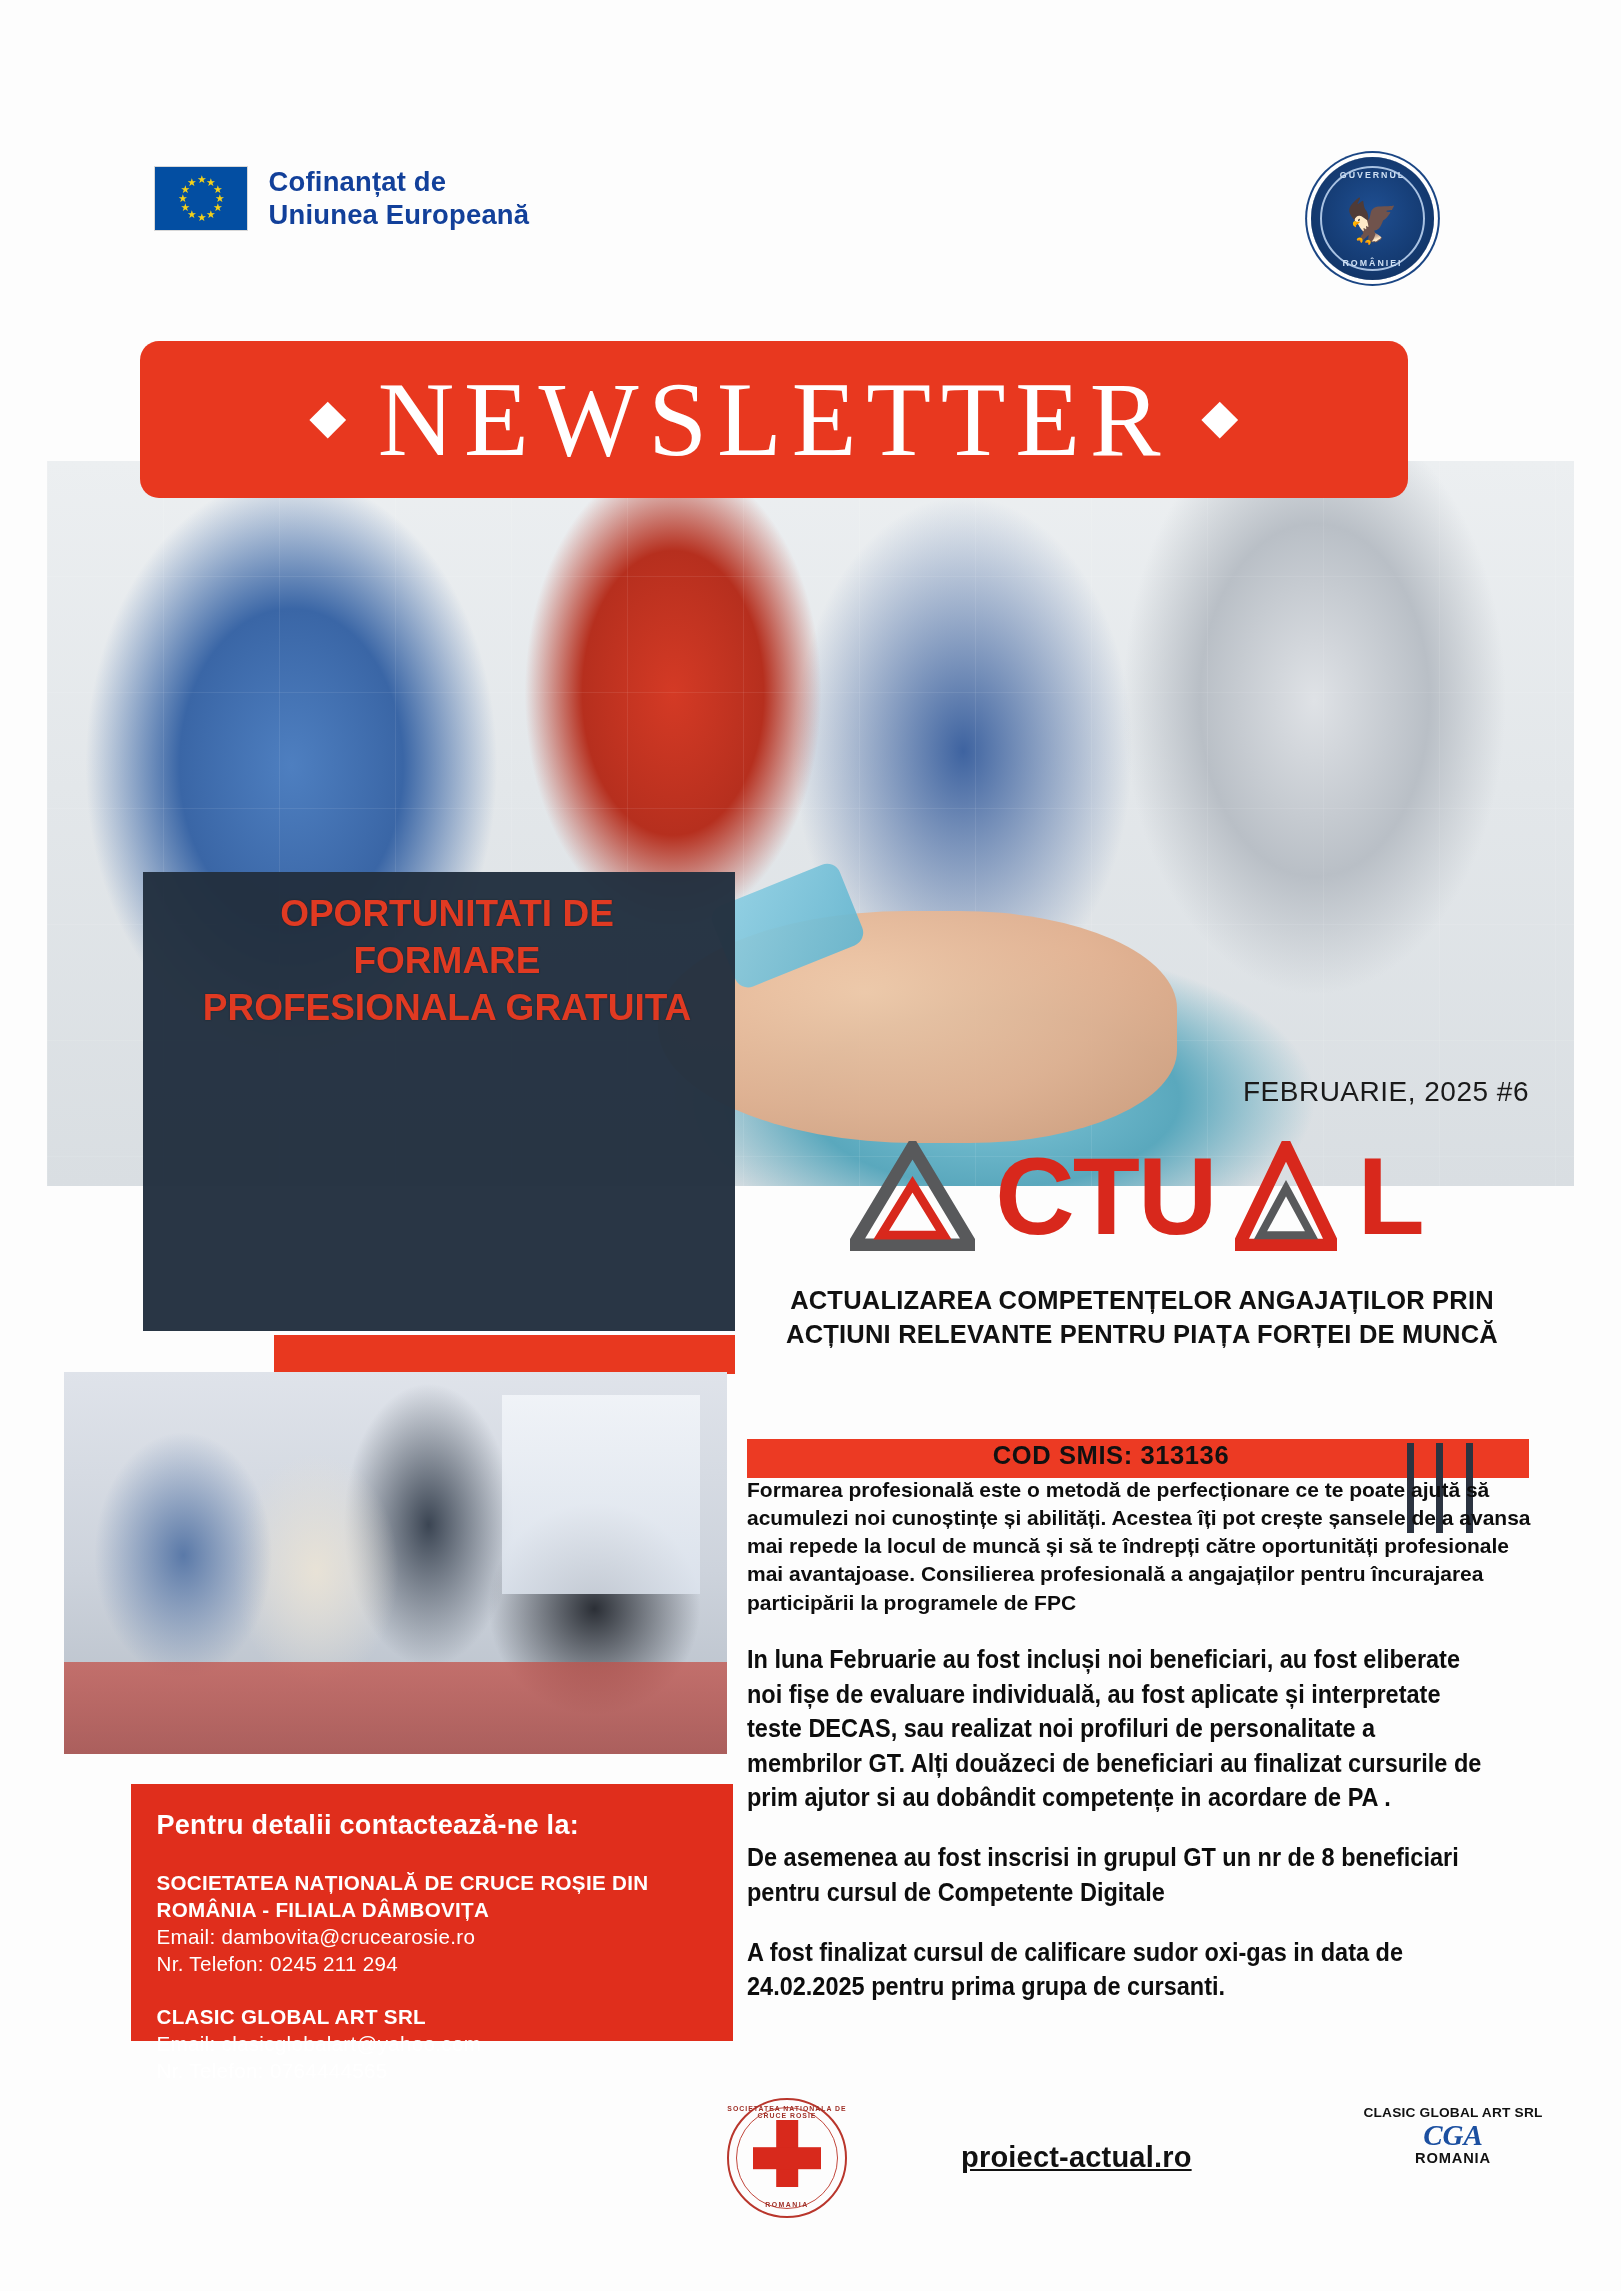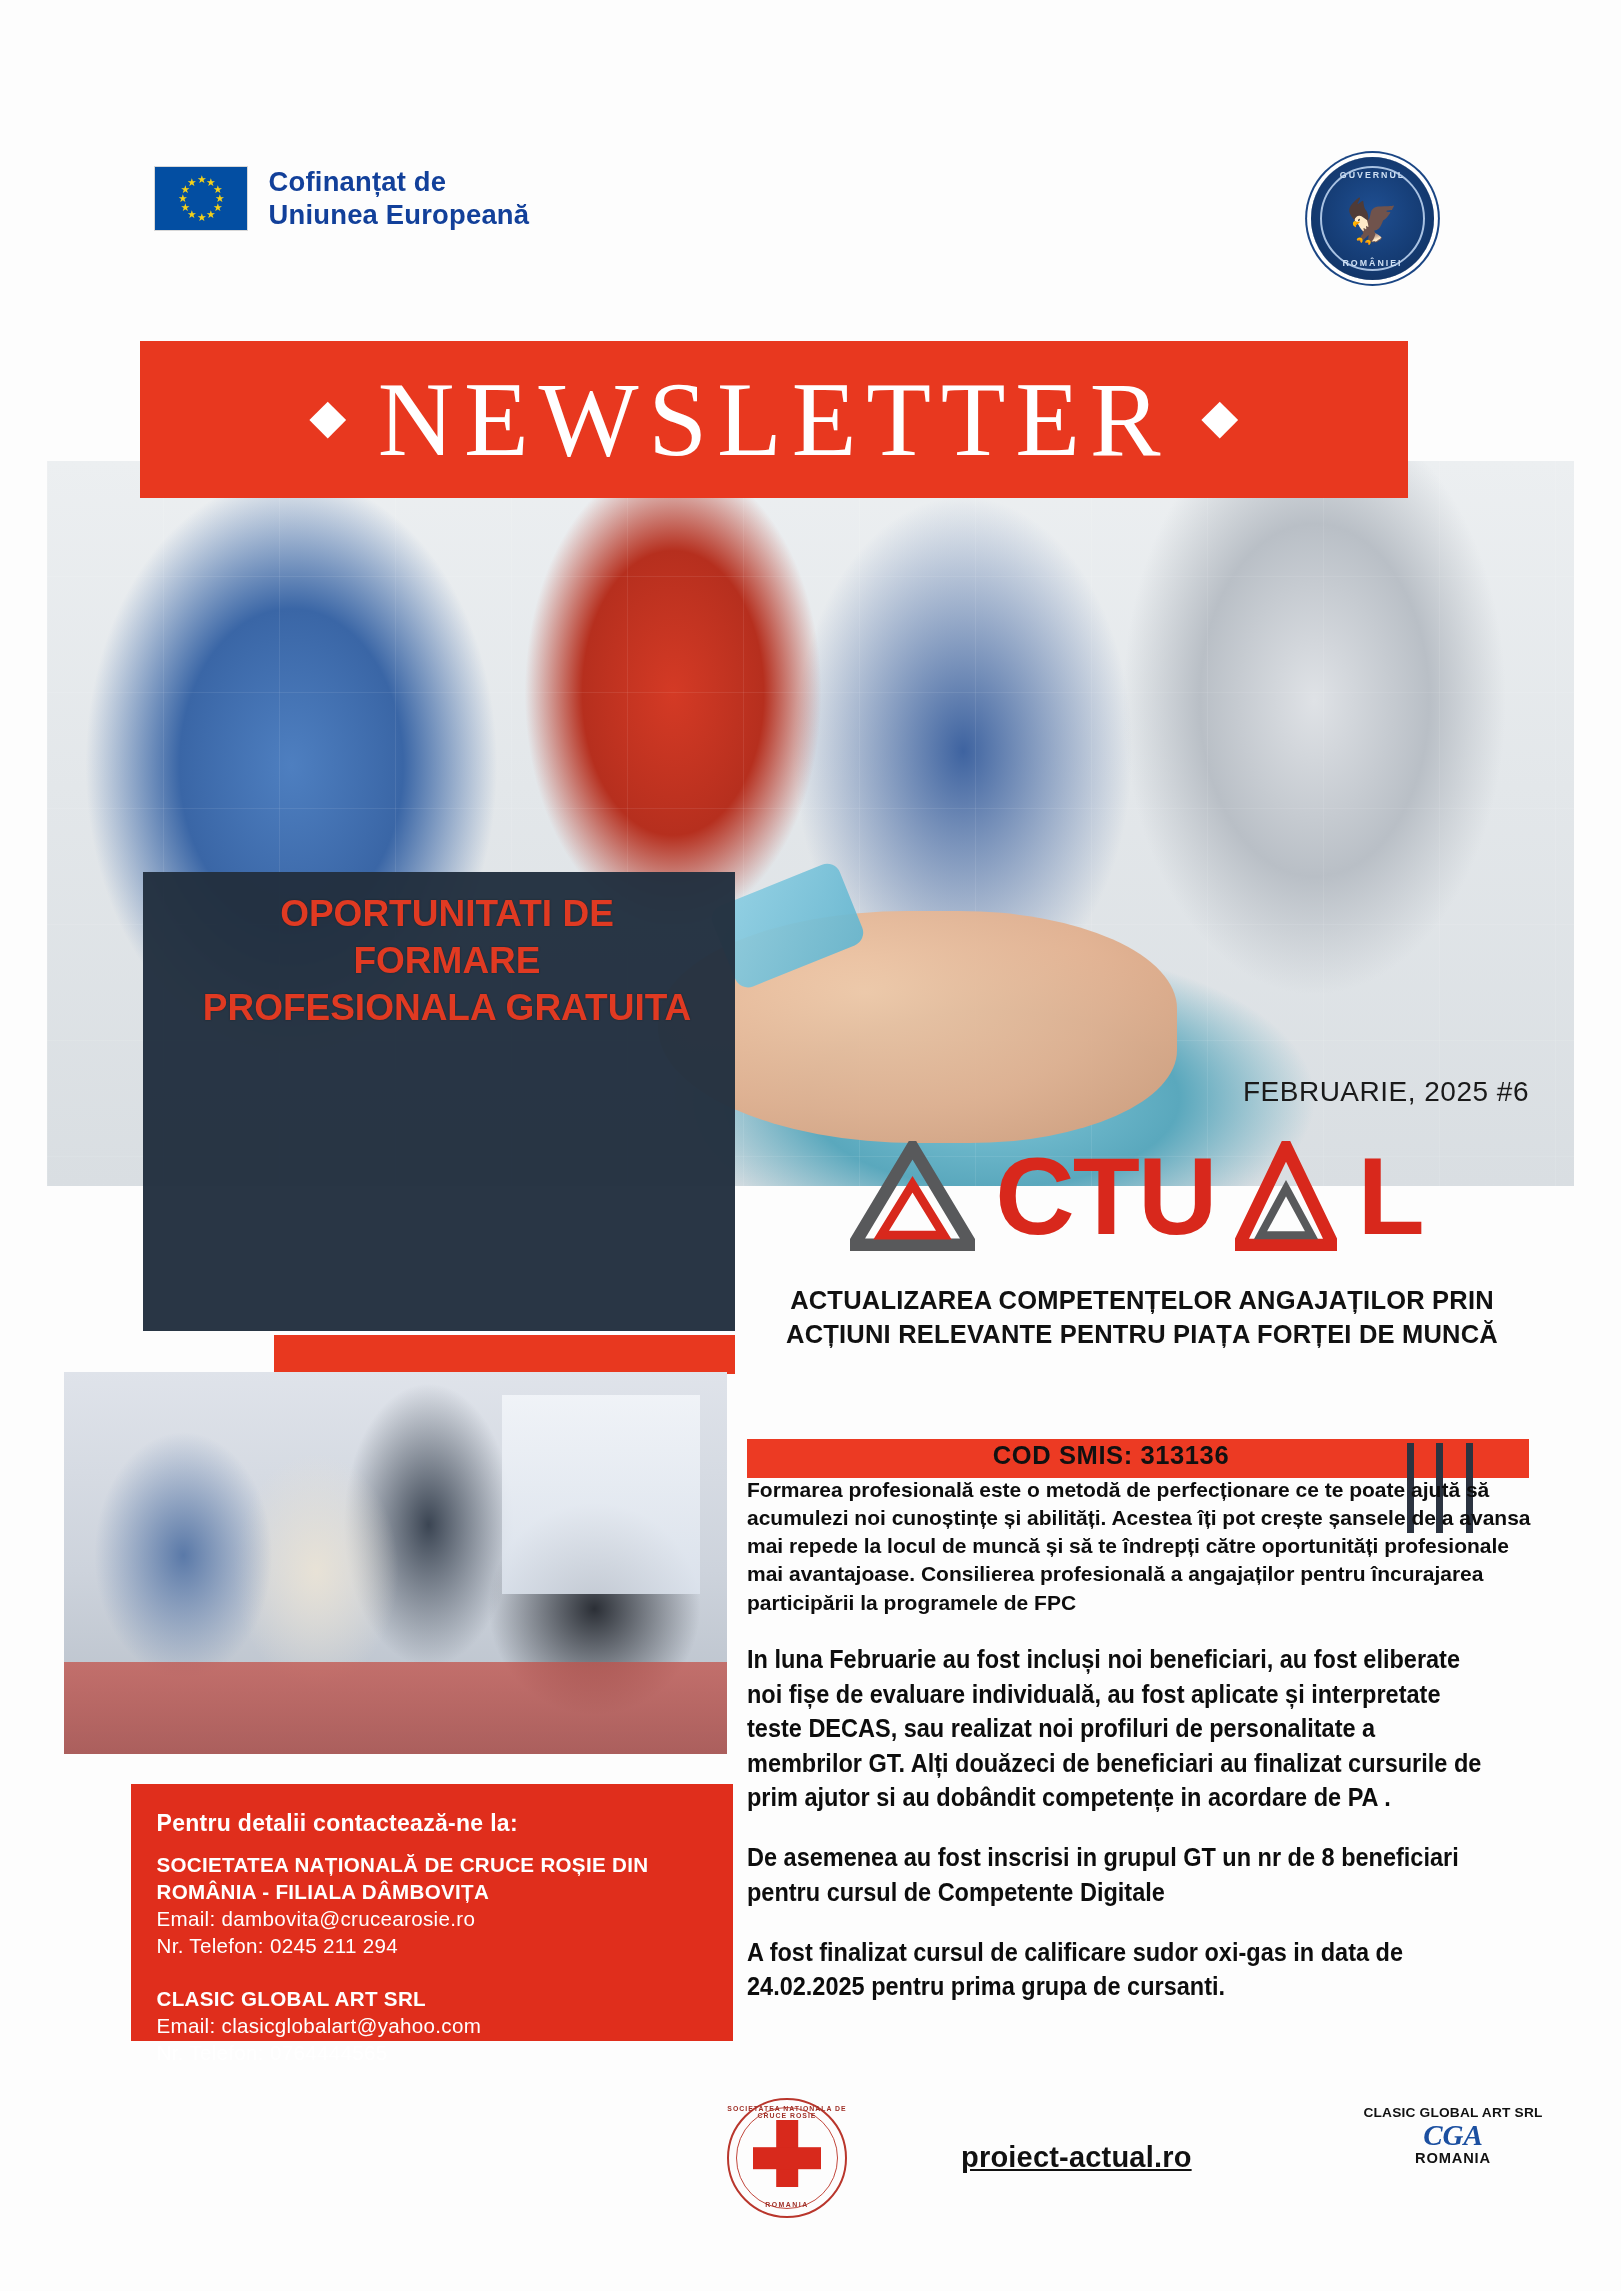--- a/index.html
+++ b/index.html
@@ -40,21 +40,21 @@
       background:radial-gradient(ellipse at 40% 35%, #f0c9a8 0%, #e2b190 55%, #cf9a78 100%);opacity:.95;}
   .hero-photo .mask{position:absolute;left:44%;top:58%;width:9%;height:12%;border-radius:13.7px;
       background:linear-gradient(140deg,#8fd0e4,#63b5cf);transform:rotate(-22deg);opacity:.92;}
   .hero-photo .tile{position:absolute;left:0;top:0;width:100%;height:100%;
       background-image:linear-gradient(90deg,rgba(255,255,255,.16) 1px,transparent 1px),
                        linear-gradient(0deg,rgba(255,255,255,.16) 1px,transparent 1px);
       background-size:116px 116px;opacity:.5;}
 
   
   .nl-banner{position:absolute;left:140px;top:341px;width:1268px;height:157px;background:#e8381f;
-             display:flex;align-items:center;justify-content:center;gap:37px;}
+             display:flex;align-items:center;justify-content:center;gap:37px;border-radius:19px;}
   .nl-title{font-family:"Liberation Serif",serif;color:#fff;font-size:106px;line-height:1;
             letter-spacing:9.8px;font-weight:400;white-space:nowrap;}
   .nl-dia{width:25.5px;height:25.5px;background:#fff;transform:rotate(45deg);flex:none;}
 
   
   .info-box{position:absolute;left:143px;top:872px;width:592px;height:459px;
             background:#22303f;opacity:.97;}
   .info-over{position:absolute;left:143px;top:872px;width:592px;height:459px;}
   .info-head{position:absolute;left:59px;top:17.6px;width:490px;text-align:center;color:#e03a22;
              font-weight:bold;font-size:37px;line-height:1.28;text-shadow:0 0 2px rgba(0,0,0,.35);}
@@ -74,21 +74,21 @@
       radial-gradient(ellipse 147px 147px at 80% 62%, #2b2f36 0%, rgba(43,47,54,0) 72%),
       linear-gradient(180deg,#dfe3ea 0%,#cdd3dc 52%,#b4bcc6 100%);}
   .office-photo .win{position:absolute;right:4%;top:6%;width:30%;height:52%;
       background:linear-gradient(180deg,#f3f6fa,#dde4ee);opacity:.85;}
   .office-photo .desk{position:absolute;left:0;bottom:0;width:100%;height:24%;
       background:linear-gradient(180deg,#c3524a,#a8403a);opacity:.75;}
 
   
   .contact-box{position:absolute;left:131px;top:1784px;width:602px;height:257px;background:#e02e1c;}
   .contact-inner{position:absolute;left:25.5px;top:25.5px;width:559px;color:#fff;}
-  .contact-lead{font-size:23px;font-weight:bold;letter-spacing:0.3px;margin-bottom:14px;}
+  .contact-lead{font-size:27px;font-weight:bold;letter-spacing:0.3px;margin-bottom:28px;}
   .contact-blk{font-size:20.6px;line-height:1.32;letter-spacing:0.3px;margin-bottom:25.5px;}
   .contact-blk .org{font-weight:bold;}
 
   
   .issue-date{position:absolute;left:745px;top:1076px;width:784px;text-align:right;
               font-size:28px;letter-spacing:0.5px;color:#1a1a1a;padding-right:17.6px;}
 
   .actual-logo{position:absolute;left:774px;top:1137px;width:725px;height:118px;
                display:flex;align-items:center;justify-content:center;}
   .al-word{font-size:110px;font-weight:bold;letter-spacing:-2px;line-height:1;

